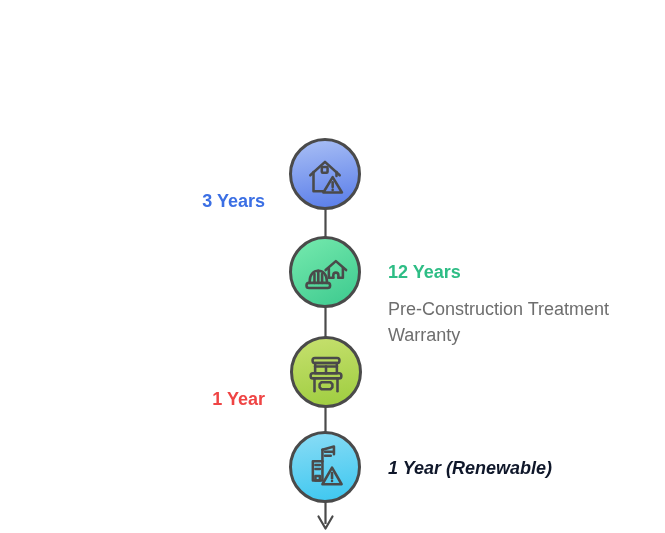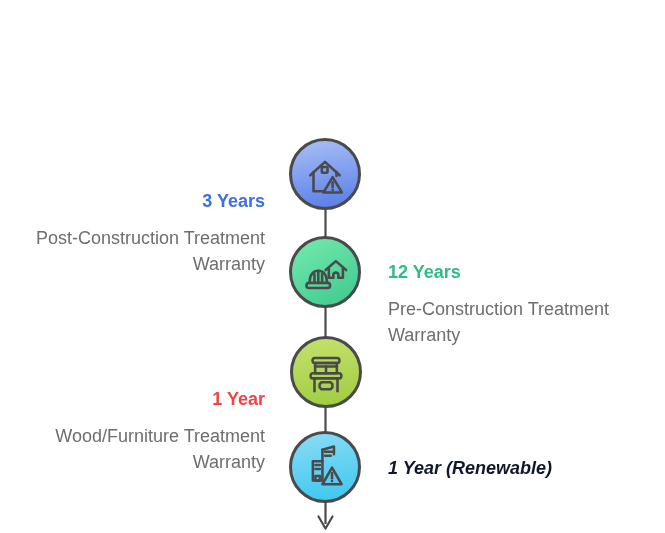--- a/index.html
+++ b/index.html
@@ -54,21 +54,20 @@
       <path d="M18 33 V63 H33"></path>
       <path d="M54 33 V39"></path>
       <rect x="31" y="25" width="9" height="9" rx="1.5"></rect>
       <path d="M48 41 L62.5 65 H33.5 Z"></path>
       <path d="M48 49 V56.5"></path>
       <path d="M48 60.8 V61"></path>
     </svg>
   </div>
   <div class="item item-left i1">
     <div class="duration" style="color: rgb(59, 111, 228);">3 Years</div>
-    <div class="label">Post-Construction Treatment Warranty</div>
   </div>
 
   <div class="circle c2">
     <svg viewBox="0 0 72 72">
       <path d="M37 33 L53 19 L69 33"></path>
       <path d="M42 30 V45 H49"></path>
       <path d="M64 30 V45 H57"></path>
       <path d="M49 45 V41 a4 4 0 0 1 8 0 V45"></path>
       <path d="M12 53 V51 C12 40 18 34 25.5 34 C33 34 39 40 39 51 V53"></path>
       <path d="M25.5 34 V53"></path>
@@ -89,21 +88,20 @@
       <path d="M19 27.5 H53"></path>
       <path d="M36 27.5 V38"></path>
       <rect x="12" y="38" width="48" height="8" rx="3.5"></rect>
       <path d="M18 46 V66"></path>
       <path d="M54 46 V66"></path>
       <path d="M29 52 H43 L46 55 V60 L43 63 H29 L26 60 V55 Z"></path>
     </svg>
   </div>
   <div class="item item-left i3">
     <div class="duration" style="color: #ef4444;">1 Year</div>
-    <div class="label">Wood/Furniture Treatment Warranty</div>
   </div>
 
   <div class="circle c4">
     <svg viewBox="0 0 72 72">
       <rect x="17" y="27" width="15" height="30"></rect>
       <path d="M21 33 H28"></path>
       <path d="M21 39 H28"></path>
       <rect x="21" y="50" width="7" height="7"></rect>
       <path d="M32 27 V9"></path>
       <path d="M32 9 L50 4 V16"></path>

